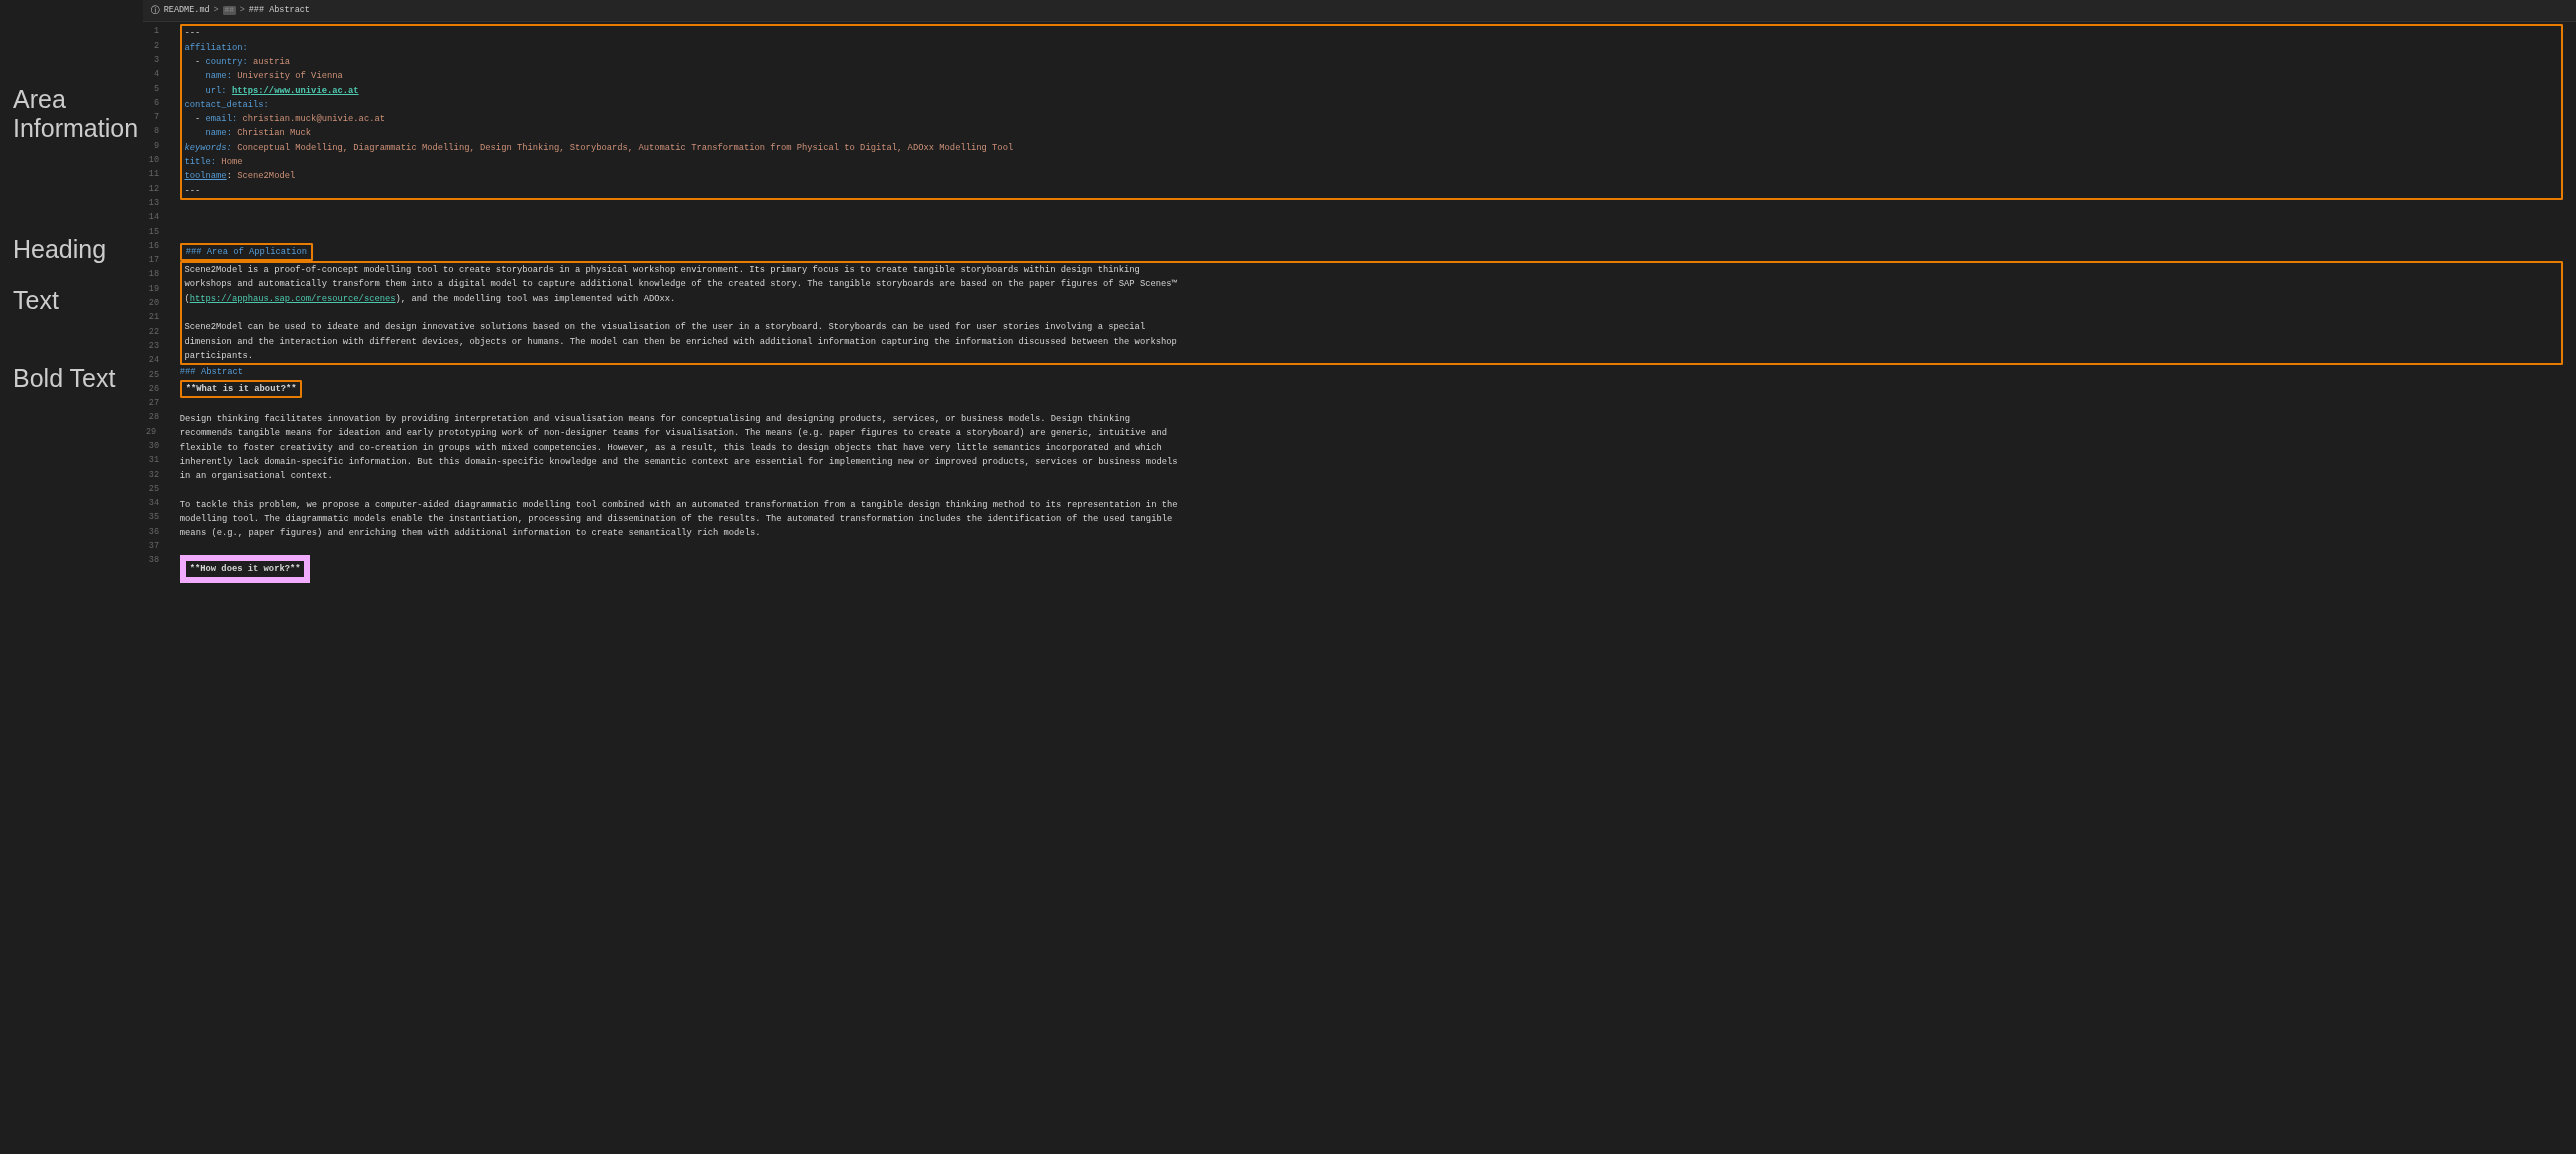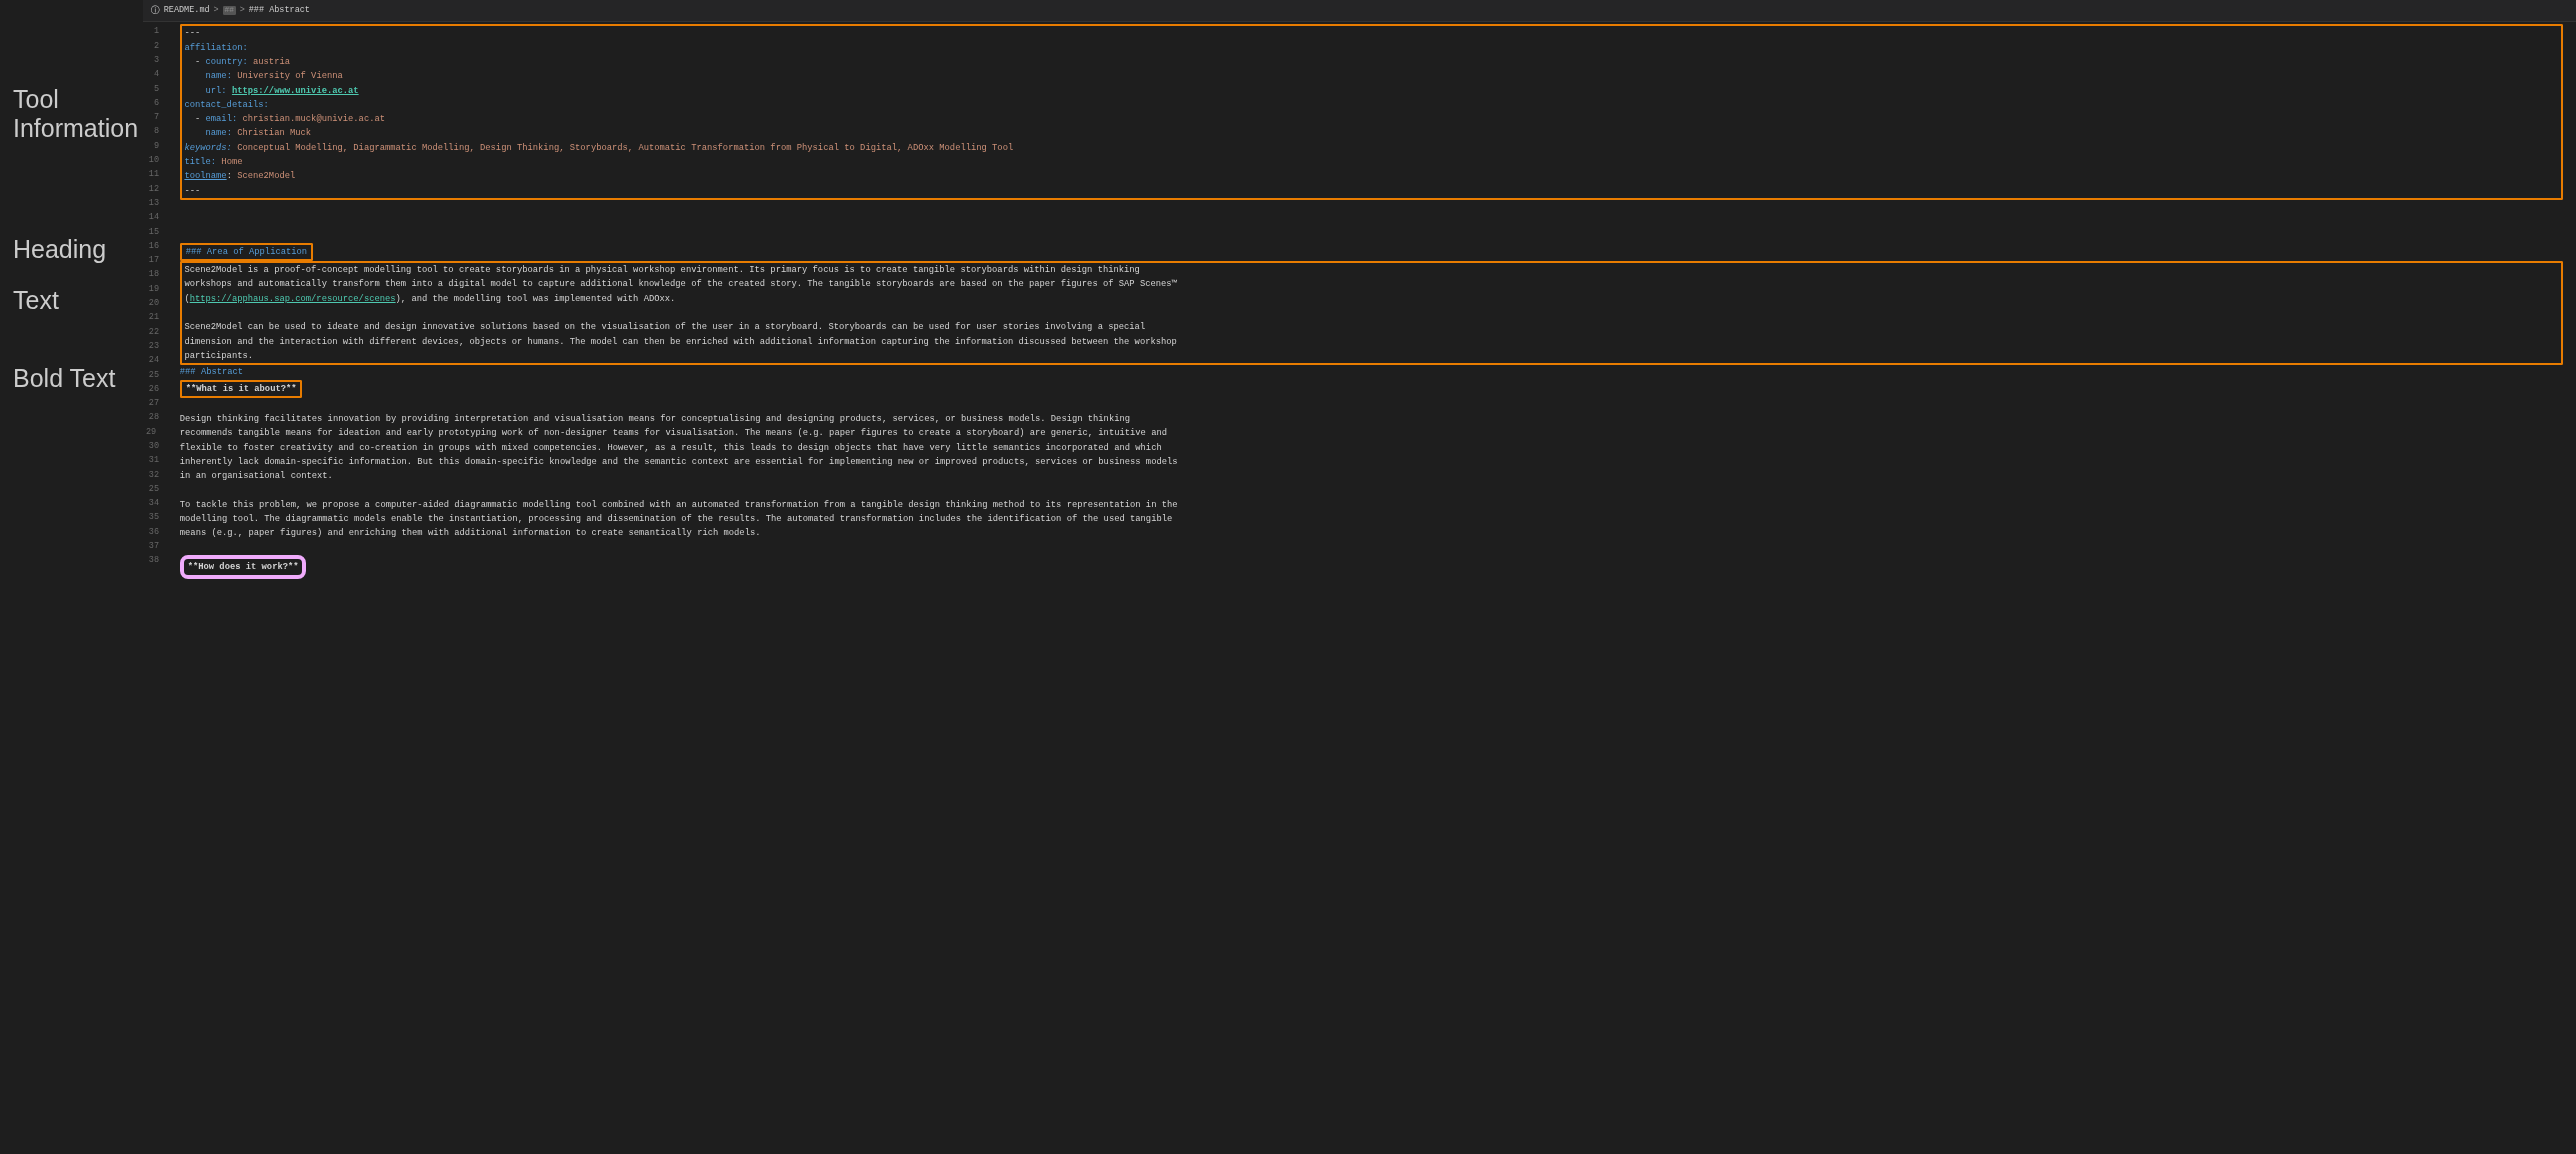--- a/index.html
+++ b/index.html
@@ -110,31 +110,31 @@
     #label-bold { top: 404px; }
 
     .lines-wrapper {
       display: flex;
       flex: 1;
       position: relative;
     }
 
     .section-bold-box {
       display: inline-block;
-      border: 4px solid #f0abfc;
+      border: 6px solid #f0abfc;
       padding: 0.7px 3.9px;
-      border-radius: 8px;
+      border-radius: 0;
       text-align: right;
     }
   </style>
 </head>
 <body>
 
 <div class="annotation-panel">
-  <div class="annotation-label" id="label-meta" style="top: 78px;">Tool Information</div>
+  <div class="annotation-label" id="label-meta" style="top: 78px;">Area Information</div>
   <div class="annotation-label" id="label-heading" style="top: 228px;">Heading</div>
   <div class="annotation-label" id="label-text" style="top: 279px;">Text</div>
   <div class="annotation-label" id="label-bold" style="top: 357px;">Bold Text</div>
 </div>
 
 <div class="editor-area">
 
   <div class="breadcrumb-bar">
     <span class="info-icon">ⓘ</span>
     <span class="filename">README.md</span>

